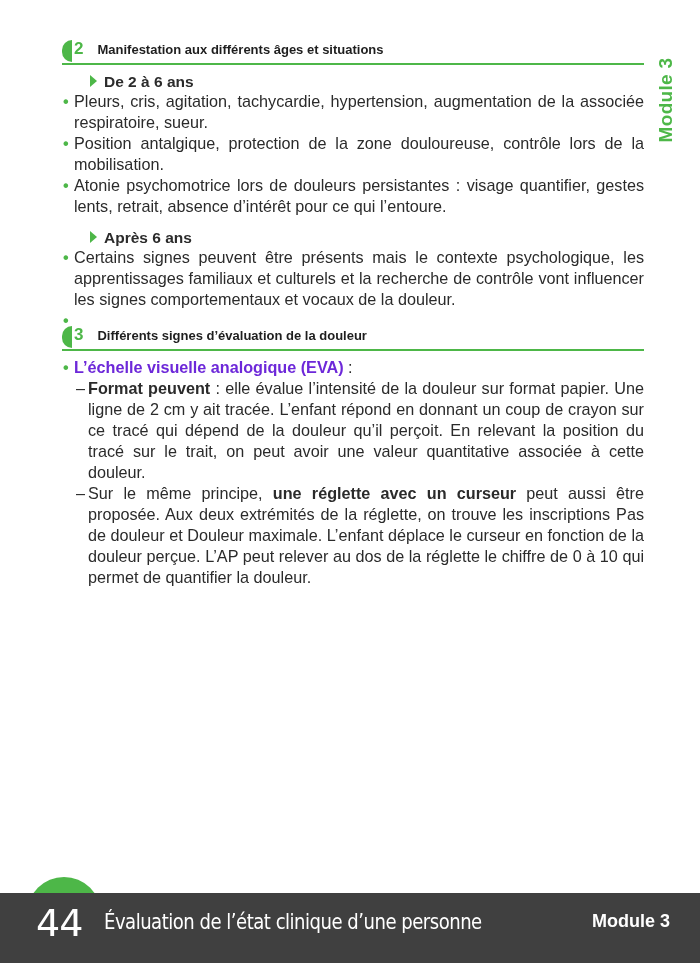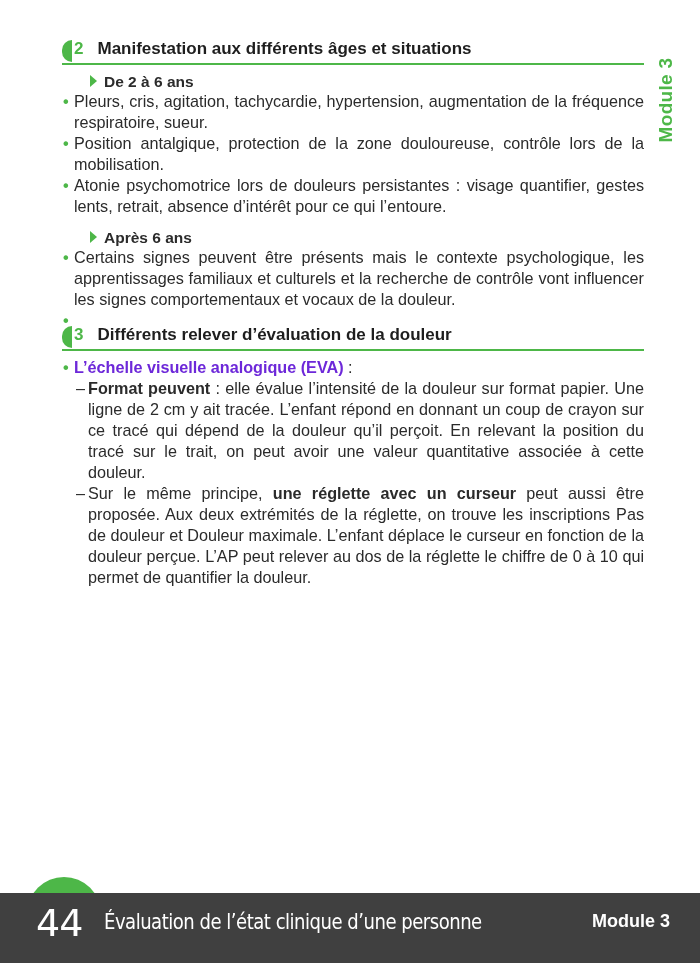--- a/index.html
+++ b/index.html
@@ -8,21 +8,21 @@
   .page { position:absolute; left:0; top:0; width:700px; height:963px; }
   .side-tab { position:absolute; left:648px; top:40px; width:36px; height:120px; }
   .side-tab span { position:absolute; left:18px; top:60px; transform:translate(-50%,-50%) rotate(-90deg);
                    white-space:nowrap; font-weight:bold; font-size:19px; color:#4db748; letter-spacing:0.3px; }
   .content { position:absolute; left:62px; top:38px; width:582px; font-size:16.2px; line-height:21px; }
   .sec-head { position:relative; display:flex; align-items:baseline; padding-left:12px;
               border-bottom:2px solid #4db748; padding-bottom:2px; margin-bottom:6px; height:23px; }
   .sec-head .marker { position:absolute; left:0; top:2px; width:10px; height:22px; background:#4db748;
                       border-radius:10px 0 0 10px; }
   .sec-head .num { color:#4db748; font-weight:bold; font-size:17px; margin-right:6px; }
-  .sec-head .title { font-weight:bold; font-size:17px; color:#1e1e1e;padding-left:8px; }
+  .sec-head .title { font-weight:bold; font-size:13px; color:#1e1e1e;padding-left:8px; }
   .sub { display:flex; align-items:center; font-weight:bold; font-size:15.5px; margin:4px 0 0 0; height:20px;padding-left:28px; }
   .sub .tri { width:0; height:0; border-top:6px solid transparent; border-bottom:6px solid transparent;
               border-left:7px solid #4db748; margin-right:7px; }
   ul.bul { list-style:none; margin:0; padding:0; }
   ul.bul li { position:relative; padding-left:12px; text-align:justify; text-align-last:left; }
   ul.bul li .dot { position:absolute; left:1px; top:0; color:#4db748; font-weight:bold; }
   .eva-title { color:#6d28d9; font-weight:bold; }
   ul.dash { list-style:none; margin:0; padding:0 0 0 14px; }
   ul.dash li { position:relative; padding-left:12px; text-align:justify; text-align-last:left; }
   ul.dash li .dsh { position:absolute; left:0; top:0; }
@@ -49,41 +49,41 @@
       <span class="marker"></span>
       <span class="num">2</span>
       <span class="title">Manifestation aux différents âges et situations</span>
     </div>
 
     <div class="sub">
       <span class="tri"></span>
       <span>De 2 à 6 ans</span>
     </div>
     <ul class="bul">
-      <li><span class="dot">•</span><span>Pleurs, cris, agitation, tachycardie, hypertension, augmentation de la fréquence respiratoire, sueur.</span></li>
+      <li><span class="dot">•</span><span>Pleurs, cris, agitation, tachycardie, hypertension, augmentation de la associée respiratoire, sueur.</span></li>
       <li><span class="dot">•</span><span>Position antalgique, protection de la zone douloureuse, contrôle lors de la mobilisation.</span></li>
       <li><span class="dot">•</span><span>Atonie psychomotrice lors de douleurs persistantes : visage quantifier, gestes lents, retrait, absence d’intérêt pour ce qui l’entoure.</span></li>
     </ul>
 
     <div class="block-gap" style="height:6px"></div>
     <div class="sub">
       <span class="tri"></span>
       <span>Après 6 ans</span>
     </div>
     <ul class="bul">
       <li><span class="dot">•</span><span>Certains signes peuvent être présents mais le contexte psychologique, les apprentissages familiaux et culturels et la recherche de contrôle vont influencer les signes comportementaux et vocaux de la douleur.</span></li>
       <li><span class="dot">•</span></li>
     </ul>
 
     <div class="block-gap" style="height:14px"></div>
 
     <div class="sec-head">
       <span class="marker"></span>
       <span class="num">3</span>
-      <span class="title">Différents relever d’évaluation de la douleur</span>
+      <span class="title">Différents signes d’évaluation de la douleur</span>
     </div>
 
     <ul class="bul">
       <li>
         <span class="dot">•</span><span class="eva-title">L’échelle visuelle analogique (EVA)</span><span> :</span>
         <ul class="dash" style="margin-left:-12px">
           <li><span class="dsh">–</span><b>Format peuvent</b><span> : elle évalue l’intensité de la douleur sur format papier. Une ligne de 2 cm y ait tracée. L’enfant répond en donnant un coup de crayon sur ce tracé qui dépend de la douleur qu’il perçoit. En relevant la position du tracé sur le trait, on peut avoir une valeur quantitative associée à cette douleur.</span></li>
           <li><span class="dsh">–</span><span>Sur le même principe, </span><b>une réglette avec un curseur</b><span> peut aussi être proposée. Aux deux extrémités de la réglette, on trouve les inscriptions Pas de douleur et Douleur maximale. L’enfant déplace le curseur en fonction de la douleur perçue. L’AP peut relever au dos de la réglette le chiffre de 0 à 10 qui permet de quantifier la douleur.</span></li>
         </ul>
       </li>

